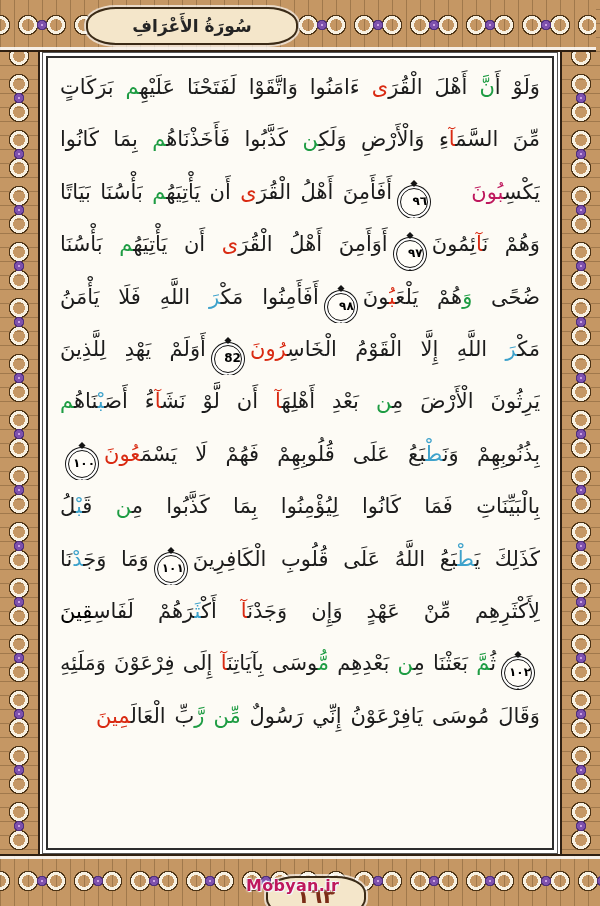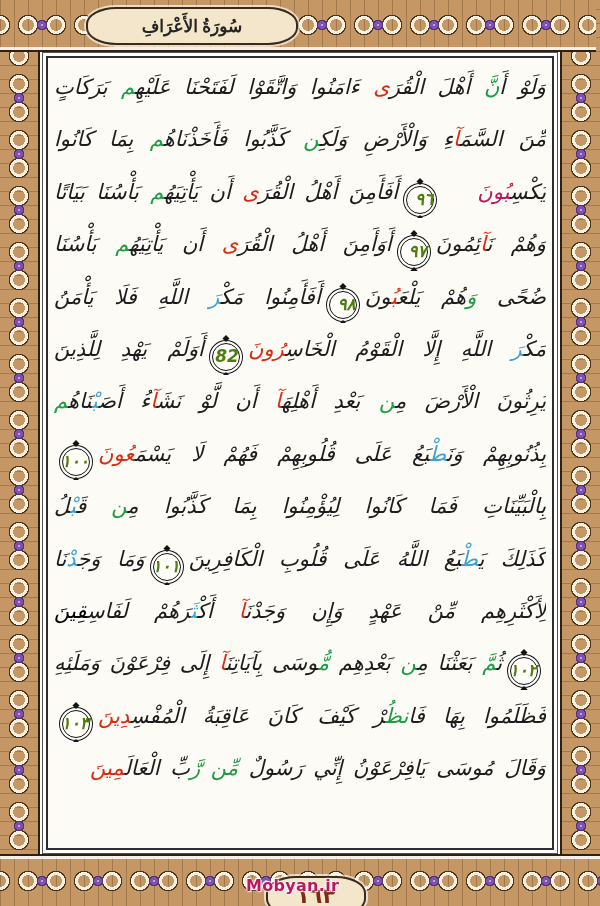--- a/index.html
+++ b/index.html
@@ -21,54 +21,54 @@
   }
   .orn-h{
     background-image:
       radial-gradient(circle, #cba3e2 0 1.5px, #7e51ad 1.5px 4px, #50307b 4px 5px, transparent 5.5px),
       radial-gradient(circle, transparent 0 6px, #f7f0e1 6px 9px, #4b3214 9px 10px, transparent 10.5px),
       radial-gradient(circle, transparent 0 6px, #f7f0e1 6px 9px, #4b3214 9px 10px, transparent 10.5px),
       repeating-linear-gradient(90deg, rgba(75,50,20,.30) 0 1px, transparent 1px 14px);
     background-size:56px 38px,56px 38px,56px 38px,100% 100%;
     background-position:14px 50%,0 50%,28px 50%,0 0;
   }
-  .top-border{position:absolute;top:0;left:0;right:4px;height:50px;border-bottom:2px solid #2f2012;box-shadow:inset 0 -3px 0 rgba(255,255,255,.85);z-index:2;font-family:Liberation Serif, serif;}
+  .top-border{position:absolute;top:0;left:0;right:4px;height:50px;border-bottom:2px solid #2f2012;box-shadow:inset 0 -3px 0 rgba(255,255,255,.85);z-index:2;}
   .bottom-border{position:absolute;bottom:0;left:0;right:0;height:50px;border-top:2px solid #2f2012;box-shadow:inset 0 3px 0 rgba(255,255,255,.85);z-index:2;}
   .left-border{position:absolute;top:0;bottom:0;left:0;width:38px;border-right:2px solid #2f2012;z-index:1;}
   .right-border{position:absolute;top:0;bottom:0;right:0;width:38px;border-left:2px solid #2f2012;z-index:1;}
   
   .cartouche{
     position:absolute;background:#f4e6ca;border:2px solid #3a2a16;
     border-radius:30px/17px;box-shadow:0 0 0 2px rgba(255,255,255,.65);
     display:flex;align-items:center;justify-content:center;
   }
   .surah-cartouche{left:86px;width:208px;top:7px;height:34px;}
   .juz-cartouche{left:356px;width:200px;top:7px;height:34px;}
   .cartouche-text{font-size:17px;font-weight:bold;color:#242424;direction:rtl;white-space:nowrap;}
   .page-number-cartouche{left:50%;transform:translateX(-50%);top:20px;width:96px;height:36px;margin-left:16px;}
   .page-number-text{font-size:21px;font-weight:bold;color:#7b2c17;letter-spacing:2px;}
   
   .text-frame{
     position:absolute;left:46px;right:46px;top:56px;bottom:56px;
     background:#fdfbf5;border:2px solid #2d2d2d;
     box-shadow:0 0 0 3px #ffffff,0 0 0 4px #555555;
-    padding:3px 6px;z-index:3;box-sizing:border-box;font-style:italic;
+    padding:3px 12px;z-index:3;box-sizing:border-box;
   }
   .text-area{width:100%;height:100%;overflow:hidden;}
   .line{
     height:52.4px;line-height:52px;direction:rtl;
     text-align:justify;text-align-last:justify;
     font-size:21px;color:#1c1c1c;white-space:normal;overflow:hidden;
   }
   
   .vmark{
     display:inline-block;width:26px;height:26px;line-height:24px;text-align:center;
     border:1.5px solid #141414;border-radius:50%;
     box-shadow:0 0 0 2px #ffffff,0 0 0 3px #141414;
-    font-size:17px;font-weight:bold;color:#4d7c0f;background:#fffdf8;
+    font-size:12px;font-weight:bold;color:#000000;background:#fffdf8;
     margin:12px 8px;vertical-align:-6px;position:relative;
   }
   .vmark::before,.vmark::after{
     content:"";position:absolute;left:50%;width:5px;height:5px;background:#141414;
     transform:translateX(-50%) rotate(45deg);
   }
   .vmark::before{top:-8px;}
   .vmark::after{bottom:-8px;}
   
   .watermark{
@@ -104,20 +104,19 @@
         <div class="line"><span>يَكْسِ</span><span style="color: #be185d; margin-left: 35px;">بُونَ</span><span class="vmark">٩٦</span><span>أَفَأَمِنَ أَهْلُ الْقُرَ</span><span style="color: rgb(217, 42, 18);">ى</span><span> أَن يَأْتِيَهُ</span><span style="color: rgb(30, 156, 67);">م</span><span> بَأْسُنَا بَيَاتًا</span></div>
         <div class="line"><span>وَهُمْ نَ</span><span style="color: rgb(217, 42, 18);">آ</span><span>ئِمُونَ</span><span class="vmark">٩٧</span><span>أَوَأَمِنَ أَهْلُ الْقُرَ</span><span style="color: rgb(217, 42, 18);">ى</span><span> أَن يَأْتِيَهُ</span><span style="color: rgb(30, 156, 67);">م</span><span> بَأْسُنَا</span></div>
         <div class="line"><span>ضُحًى </span><span style="color: rgb(30, 156, 67);">وَ</span><span>هُمْ يَلْعَ</span><span style="color: rgb(217, 42, 18);">بُ</span><span>ونَ</span><span class="vmark">٩٨</span><span>أَفَأَمِنُوا مَكْ</span><span style="color: rgb(62, 162, 203);">رَ</span><span> اللَّهِ فَلَا يَأْمَنُ</span></div>
         <div class="line"><span>مَكْ</span><span style="color: rgb(62, 162, 203);">رَ</span><span> اللَّهِ إِلَّا الْقَوْمُ الْخَاسِ</span><span style="color: rgb(217, 42, 18);">رُونَ</span><span class="vmark">82</span><span>أَوَلَمْ يَهْدِ لِلَّذِينَ</span></div>
         <div class="line"><span>يَرِثُونَ الْأَرْضَ مِ</span><span style="color: rgb(30, 156, 67);">ن</span><span> بَعْدِ أَهْلِهَ</span><span style="color: rgb(217, 42, 18);">آ</span><span> أَن لَّوْ نَشَ</span><span style="color: rgb(217, 42, 18);">آ</span><span>ءُ أَصَ</span><span style="color: rgb(62, 162, 203);">بْ</span><span>نَاهُ</span><span style="color: rgb(30, 156, 67);">م</span></div>
         <div class="line"><span>بِذُنُوبِهِمْ وَنَ</span><span style="color: rgb(62, 162, 203);">طْ</span><span>بَعُ عَلَى قُلُوبِهِمْ فَهُمْ لَا يَسْمَ</span><span style="color: rgb(217, 42, 18);">عُونَ</span><span class="vmark">١٠٠</span></div>
         <div class="line"><span>بِالْبَيِّنَاتِ فَمَا كَانُوا لِيُؤْمِنُوا بِمَا كَذَّبُوا مِ</span><span style="color: rgb(30, 156, 67);">ن</span><span> قَ</span><span style="color: rgb(62, 162, 203);">بْ</span><span>لُ</span></div>
         <div class="line"><span>كَذَلِكَ يَ</span><span style="color: rgb(62, 162, 203);">طْ</span><span>بَعُ اللَّهُ عَلَى قُلُوبِ الْكَافِرِينَ</span><span class="vmark">١٠١</span><span>وَمَا وَجَ</span><span style="color: rgb(62, 162, 203);">دْ</span><span>نَا</span></div>
         <div class="line"><span>لِأَكْثَرِهِم مِّنْ عَهْدٍ وَإِن وَجَدْنَ</span><span style="color: rgb(217, 42, 18);">آ</span><span> أَكْ</span><span style="color: rgb(62, 162, 203);">ثَ</span><span>رَهُمْ لَفَاسِ</span><span style="color: #000000;">قِينَ</span></div>
         <div class="line"><span class="vmark">١٠٢</span><span>ثُ</span><span style="color: rgb(30, 156, 67);">مَّ</span><span> بَعَثْنَا مِ</span><span style="color: rgb(30, 156, 67);">ن</span><span> بَعْدِهِم </span><span style="color: rgb(30, 156, 67);">مُّ</span><span>وسَى بِآيَاتِنَ</span><span style="color: rgb(217, 42, 18);">آ</span><span> إِلَى فِرْعَوْنَ وَمَلَئِهِ</span></div>
-        <div class="line"><span>فَظَلَمُوا بِهَا فَا</span><span style="color: rgb(30, 156, 67);">نظُ</span><span>رْ كَيْفَ كَانَ عَاقِبَةُ الْمُفْسِ</span><span style="color: rgb(217, 42, 18);">دِينَ</span><span class="vmark">١٠٣</span></div>
         <div class="line"><span>وَقَالَ مُوسَى يَافِرْعَوْنُ إِنِّي رَسُولٌ </span><span style="color: rgb(30, 156, 67);">مِّن رَّ</span><span>بِّ الْعَالَ</span><span style="color: rgb(217, 42, 18); margin-left: 36px;">مِينَ</span><span class="vmark">١٠٤</span></div>
       </div>
   </div>
 
   <div class="watermark">Mobyan.ir</div>
 
 </div>
 
 </body></html>

